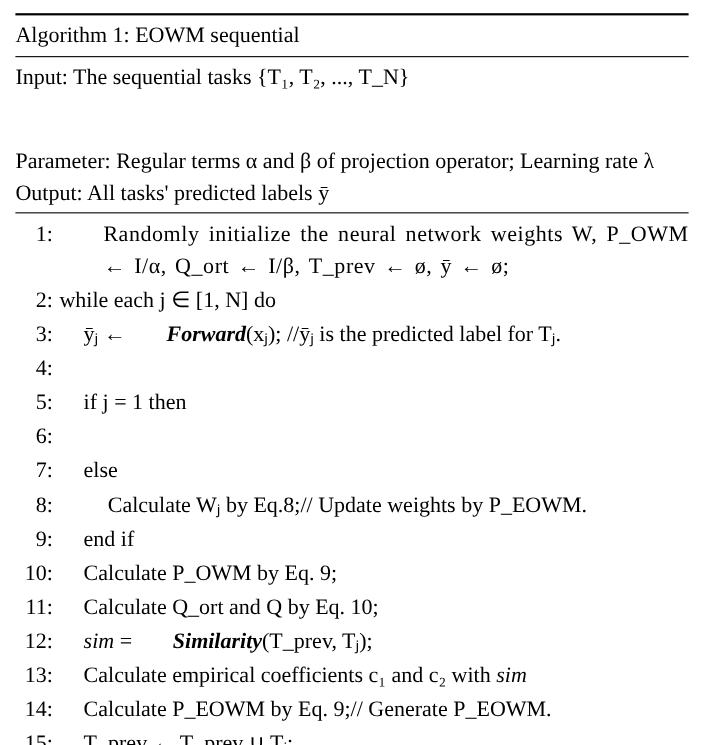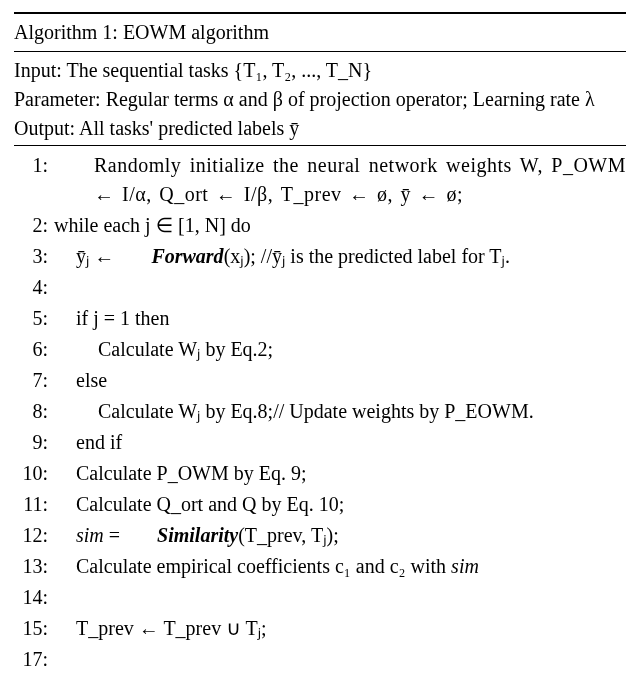--- a/index.html
+++ b/index.html
@@ -19,21 +19,21 @@
     border: none;
     border-top: 2.2px solid #000;
     margin: 0 0 2px 0;
   }
   .hr-thin {
     border: none;
     border-top: 1.4px solid #000;
     margin: 2px 0 4px 0;
   }
   .title-line { padding: 2px 0 2px 0; }
-  .param-block { text-align: justify; text-justify: inter-word; }
+  .param-block { text-align: justify; text-justify: inter-word; margin-top: 48px; }
   .algo-line {
     display: flex;
     align-items: flex-start;
     padding: 1px 0;
   }
   .lineno {
     flex: 0 0 34px;
     text-align: right;
     padding-right: 6px;
     white-space: nowrap;
@@ -49,21 +49,21 @@
   .b { font-weight: normal; }
   .it { font-style: italic; }
   .tightjust { text-align: justify; letter-spacing: 0.5px; word-spacing: 2px; margin-left: 40px; }
 </style>
 </head>
 <body>
 
 <div class="container">
   <hr class="hr-thick">
   <div class="title-line">
-    <span class="b">Algorithm 1:</span><span> EOWM algorithm</span>
+    <span class="b">Algorithm 1:</span><span> EOWM sequential</span>
   </div>
   <hr class="hr-thin">
 
   <div>
     <span class="b">Input:</span><span> The sequential tasks {T₁, T₂, ..., T_N}</span>
   </div>
 
   <div class="param-block">
     <span class="b">Parameter:</span><span> Regular terms α and β of projection operator; Learning rate λ</span>
   </div>
@@ -89,21 +89,20 @@
       </div>
       <div class="algo-line">
         <div class="lineno">4:</div>
       </div>
       <div class="algo-line">
         <div class="lineno">5:</div>
         <div class="linebody ind1"><span class="b">if </span><span>j = 1 </span><span class="b">then</span></div>
       </div>
       <div class="algo-line">
         <div class="lineno">6:</div>
-        <div class="linebody ind2"><span>Calculate Wⱼ by Eq.2;</span></div>
       </div>
       <div class="algo-line">
         <div class="lineno">7:</div>
         <div class="linebody ind1"><span class="b">else</span></div>
       </div>
       <div class="algo-line">
         <div class="lineno">8:</div>
         <div class="linebody ind2"><span>Calculate Wⱼ by Eq.8;// Update weights by P_EOWM.</span></div>
       </div>
       <div class="algo-line">
@@ -121,20 +120,21 @@
       <div class="algo-line">
         <div class="lineno">12:</div>
         <div class="linebody ind1"><span class="it">sim</span><span> = </span><span class="bi">Similarity</span><span>(T_prev, Tⱼ);</span></div>
       </div>
       <div class="algo-line">
         <div class="lineno">13:</div>
         <div class="linebody ind1"><span>Calculate empirical coefficients c₁ and c₂ with </span><span class="it">sim</span></div>
       </div>
       <div class="algo-line">
         <div class="lineno">14:</div>
+        <div class="linebody ind1"><span>Calculate P_EOWM by Eq. 9;// Generate P_EOWM.</span></div>
       </div>
       <div class="algo-line">
         <div class="lineno">15:</div>
         <div class="linebody ind1"><span>T_prev ← T_prev ∪ Tⱼ;</span></div>
       </div>
       <div class="algo-line">
         <div class="lineno">17:</div>
         <div class="linebody ind0"></div>
       </div>
     </div>

